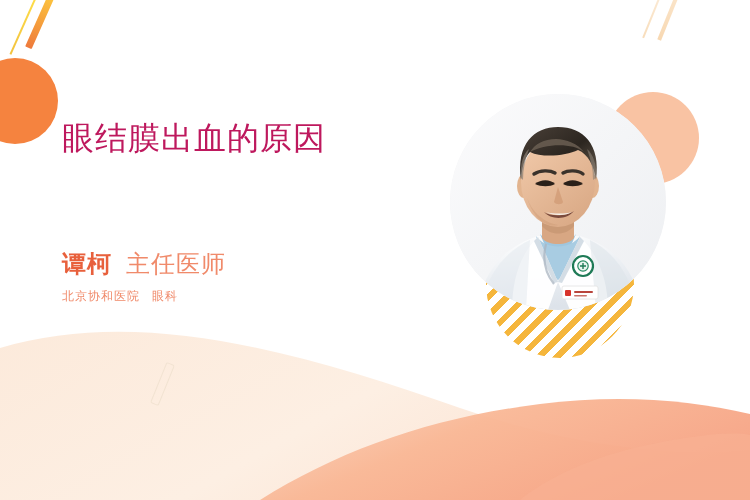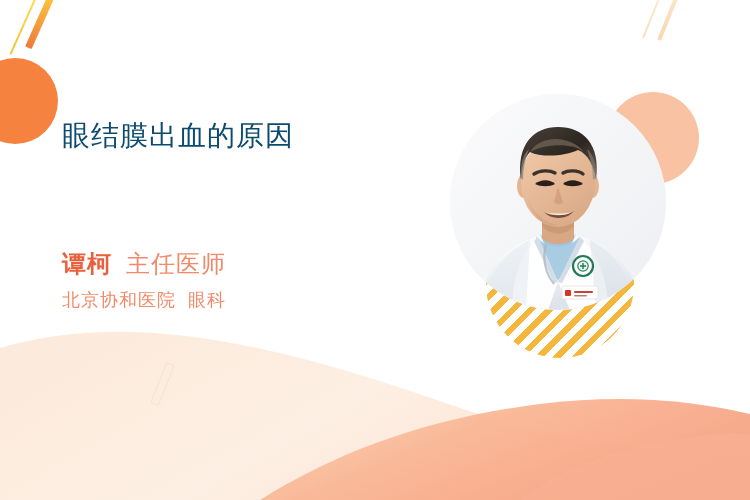--- a/index.html
+++ b/index.html
@@ -143,24 +143,24 @@
     overflow: hidden;
     background: radial-gradient(circle at 42% 34%, #FAFAFB 0%, #F1F2F4 70%, #EDEFF2 100%);
   }
   .photo-circle svg { display:block; width:100%; height:100%; }
 
   
   .title {
     position: absolute;
     left: 62px;
     top: 118px;
-    font-size: 28px;
+    font-size: 32px;
     line-height: 1.25;
     letter-spacing: 1px;
-    color: #0c4a6e;
+    color: #be185d;
     font-weight: 500;
     white-space: nowrap;
   }
   .doctor-line {
     position: absolute;
     left: 62px;
     top: 248px;
     font-size: 24px;
     letter-spacing: 1px;
     white-space: nowrap;
@@ -171,21 +171,21 @@
   }
   .doctor-title {
     color: #F08A6A;
     font-weight: 400;
     margin-left: 14px;
   }
   .hospital-line {
     position: absolute;
     left: 62px;
     top: 288px;
-    font-size: 18px;
+    font-size: 12px;
     letter-spacing: 1px;
     color: #F08A6A;
     white-space: nowrap;
   }
   .hospital-dept { margin-left: 12px; }
 </style>
 </head>
 <body>
 
 <div id="stage">

